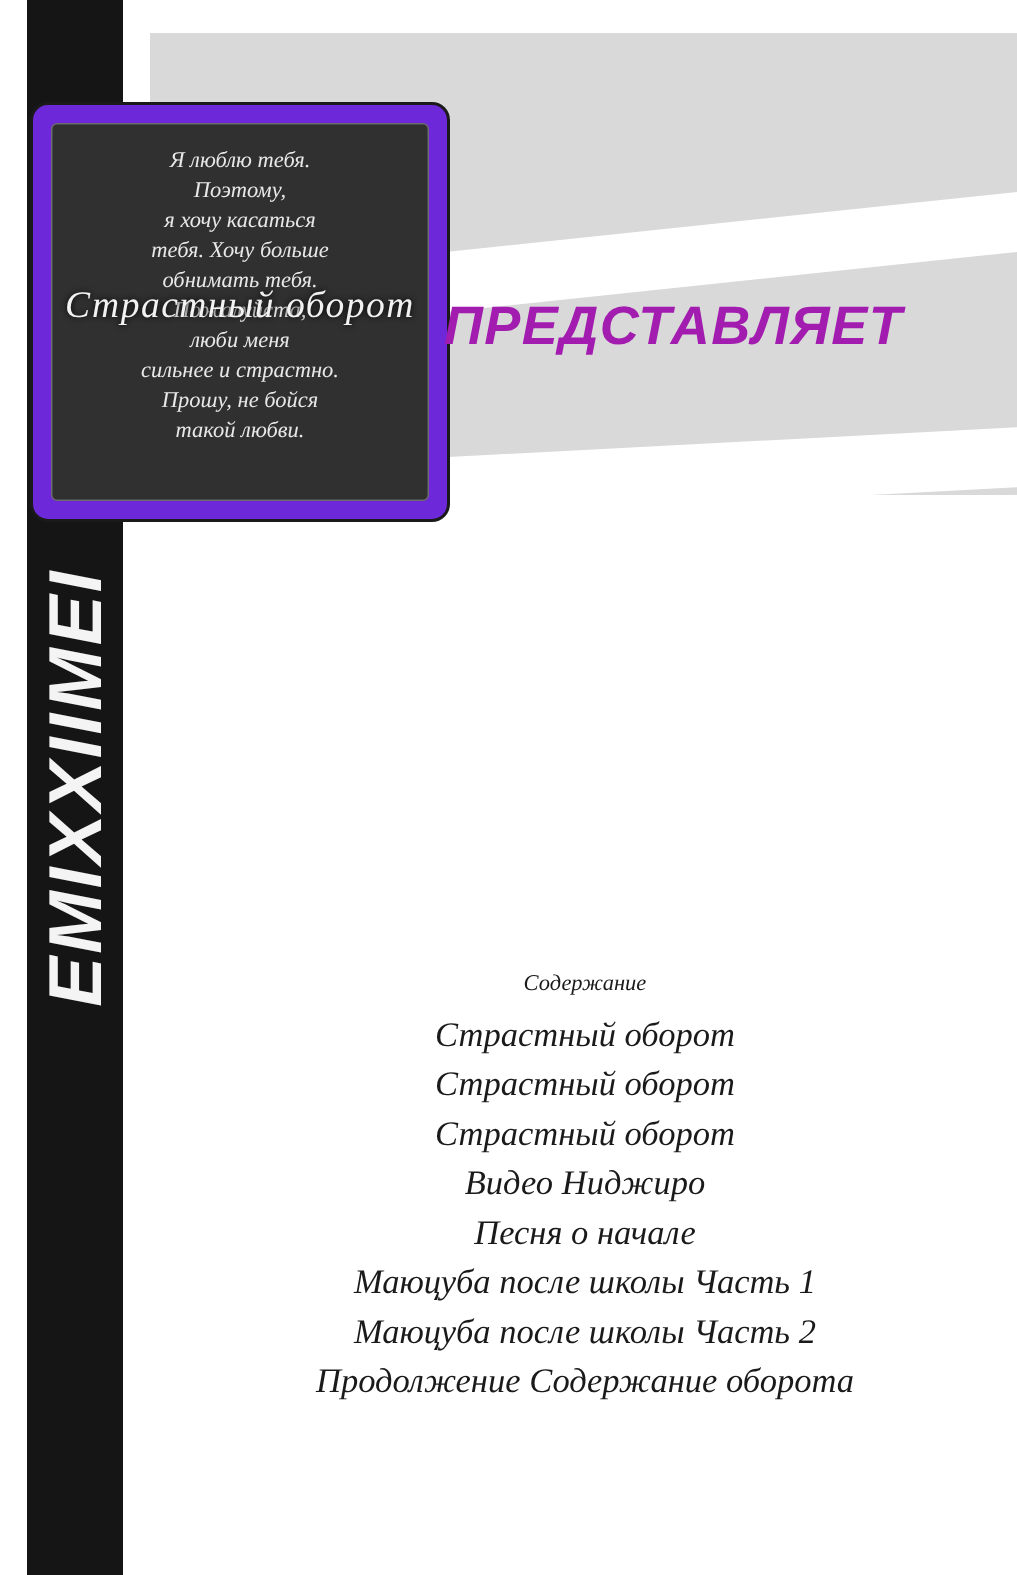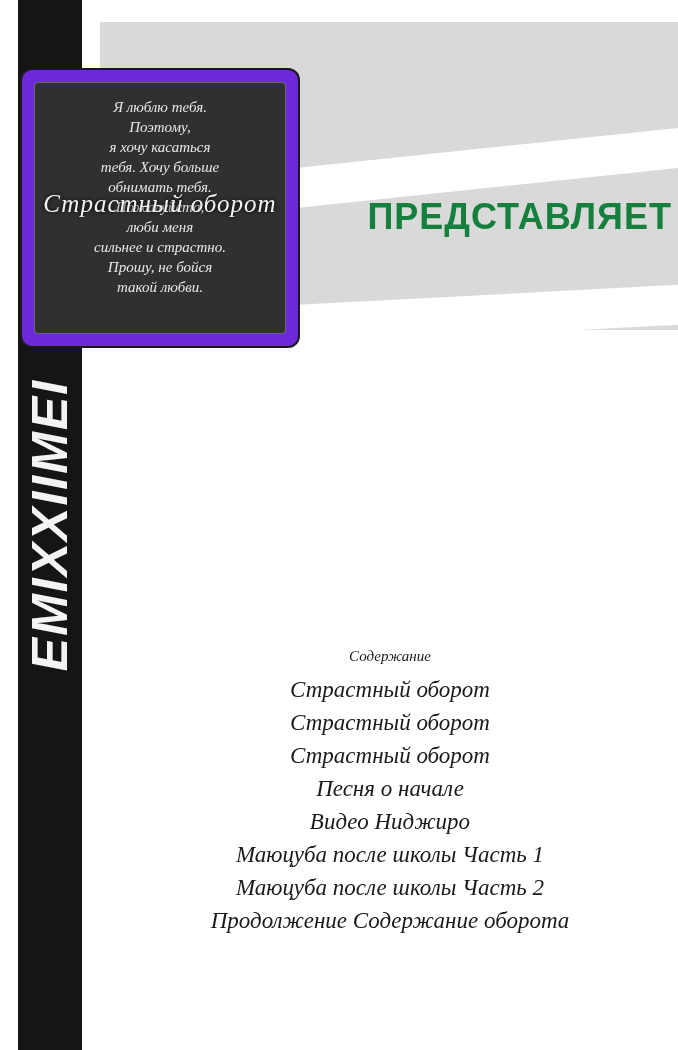--- a/index.html
+++ b/index.html
@@ -156,27 +156,27 @@
     font-style: italic;
     font-size: 36px;
     letter-spacing: 1px;
     white-space: nowrap;
   }
   .header-line2 {
     position: absolute;
     left: 296px;
     top: 196px;
     width: 376px;
-    color: #15803d;
+    color: #a21caf;
     font-family: "Liberation Sans", sans-serif;
     font-weight: bold;
+    font-style: italic;
     font-size: 36px;
     letter-spacing: 1px;
     white-space: nowrap;
-    text-align: right;
   }
 
   
   .contents {
     position: absolute;
     left: 190px;
     top: 640px;
     width: 400px;
     text-align: center;
   }
@@ -225,20 +225,20 @@
     <div class="board-overlay">Страстный оборот</div>
   </div>
 
   <div class="header-line2">ПРЕДСТАВЛЯЕТ</div>
 
   <div class="contents">
     <div class="contents-item heading">Содержание</div>
     <div class="contents-item">Страстный оборот</div>
     <div class="contents-item">Страстный оборот</div>
     <div class="contents-item">Страстный оборот</div>
+    <div class="contents-item">Видео Ниджиро</div>
     <div class="contents-item">Песня о начале</div>
-    <div class="contents-item">Видео Ниджиро</div>
     <div class="contents-item">Маюцуба после школы Часть 1</div>
     <div class="contents-item">Маюцуба после школы Часть 2</div>
     <div class="contents-item">Продолжение Содержание оборота</div>
   </div>
 
 </div>
 
 </body></html>

